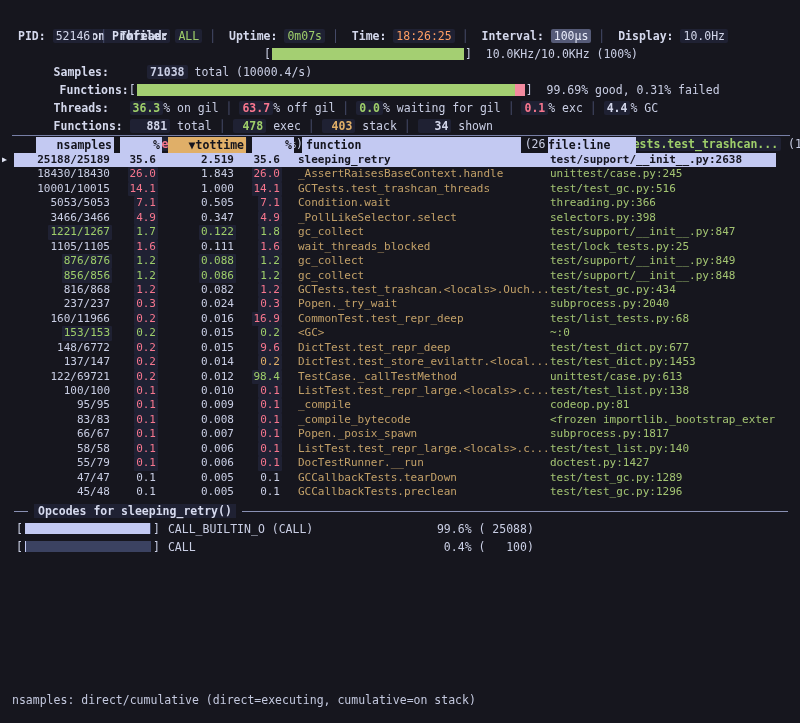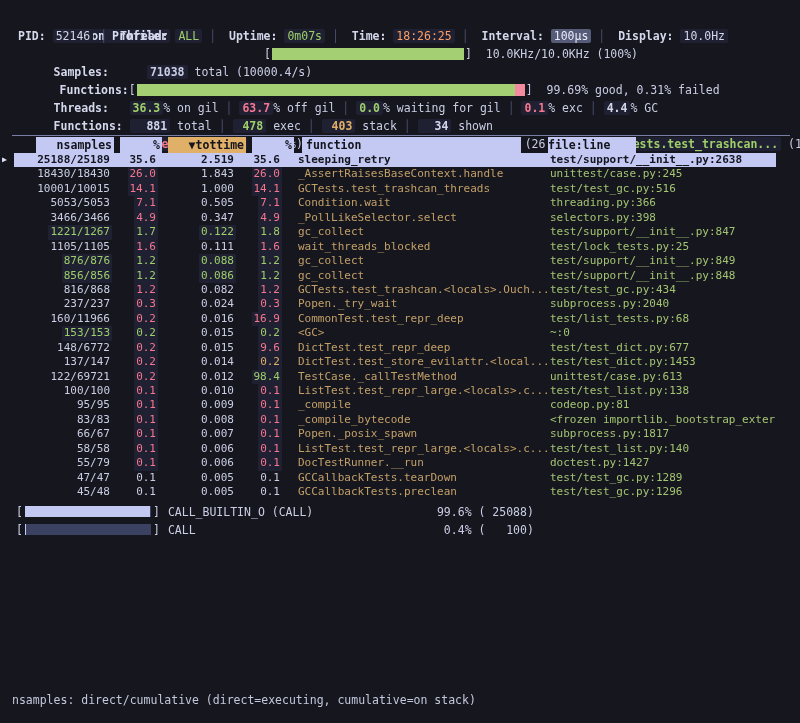--- a/index.html
+++ b/index.html
@@ -138,20 +138,25 @@
       <div class="row"><span class="cell cn"><span class="v c-fg">95/95</span></span><span class="cell cp1"><span class="v c-red hl">0.1</span></span><span class="cell ct"><span class="v c-fg">0.009</span></span><span class="cell cp2"><span class="v c-red hl">0.1</span></span><span class="cell cf"><span class="v c-func">_compile</span></span><span class="cell cfile"><span class="v c-file">codeop.py:81</span></span></div>
       <div class="row"><span class="cell cn"><span class="v c-fg">83/83</span></span><span class="cell cp1"><span class="v c-red hl">0.1</span></span><span class="cell ct"><span class="v c-fg">0.008</span></span><span class="cell cp2"><span class="v c-red hl">0.1</span></span><span class="cell cf"><span class="v c-func">_compile_bytecode</span></span><span class="cell cfile"><span class="v c-file">&lt;frozen importlib._bootstrap_externa</span></span></div>
       <div class="row"><span class="cell cn"><span class="v c-fg">66/67</span></span><span class="cell cp1"><span class="v c-red hl">0.1</span></span><span class="cell ct"><span class="v c-fg">0.007</span></span><span class="cell cp2"><span class="v c-red hl">0.1</span></span><span class="cell cf"><span class="v c-func">Popen._posix_spawn</span></span><span class="cell cfile"><span class="v c-file">subprocess.py:1817</span></span></div>
       <div class="row"><span class="cell cn"><span class="v c-fg">58/58</span></span><span class="cell cp1"><span class="v c-red hl">0.1</span></span><span class="cell ct"><span class="v c-fg">0.006</span></span><span class="cell cp2"><span class="v c-red hl">0.1</span></span><span class="cell cf"><span class="v c-func">ListTest.test_repr_large.&lt;locals&gt;.c...</span></span><span class="cell cfile"><span class="v c-file">test/test_list.py:140</span></span></div>
       <div class="row"><span class="cell cn"><span class="v c-fg">55/79</span></span><span class="cell cp1"><span class="v c-red hl">0.1</span></span><span class="cell ct"><span class="v c-fg">0.006</span></span><span class="cell cp2"><span class="v c-red hl">0.1</span></span><span class="cell cf"><span class="v c-func">DocTestRunner.__run</span></span><span class="cell cfile"><span class="v c-file">doctest.py:1427</span></span></div>
       <div class="row"><span class="cell cn"><span class="v c-fg">47/47</span></span><span class="cell cp1"><span class="v c-fg">0.1</span></span><span class="cell ct"><span class="v c-fg">0.005</span></span><span class="cell cp2"><span class="v c-fg">0.1</span></span><span class="cell cf"><span class="v c-func">GCCallbackTests.tearDown</span></span><span class="cell cfile"><span class="v c-file">test/test_gc.py:1289</span></span></div>
       <div class="row"><span class="cell cn"><span class="v c-fg">45/48</span></span><span class="cell cp1"><span class="v c-fg">0.1</span></span><span class="cell ct"><span class="v c-fg">0.005</span></span><span class="cell cp2"><span class="v c-fg">0.1</span></span><span class="cell cf"><span class="v c-func">GCCallbackTests.preclean</span></span><span class="cell cfile"><span class="v c-file">test/test_gc.py:1296</span></span></div>
     </div>
 
   <div class="opcodes">
+    <div class="op-title">
+      <span class="dash"></span>
+      <span class="t">Opcodes for sleeping_retry()</span>
+      <span class="dash grow"></span>
+    </div>
     <div>
         <div class="op-row"><span class="bracket">[</span><span class="opbar"><span class="fill" style="width: 99.6%; display: block;"></span></span><span class="bracket">]</span><span class="op-label">CALL_BUILTIN_O (CALL)</span><span class="op-stat">99.6% ( 25088)</span></div>
         <div class="op-row"><span class="bracket">[</span><span class="opbar"><span class="fill" style="width: 0.4%; display: block;"></span></span><span class="bracket">]</span><span class="op-label">CALL</span><span class="op-stat">0.4% (   100)</span></div>
       </div>
   </div>
 
   <div class="footer">
     <div class="line">nsamples: direct/cumulative (direct=executing, cumulative=on stack)</div>
     
   </div>

